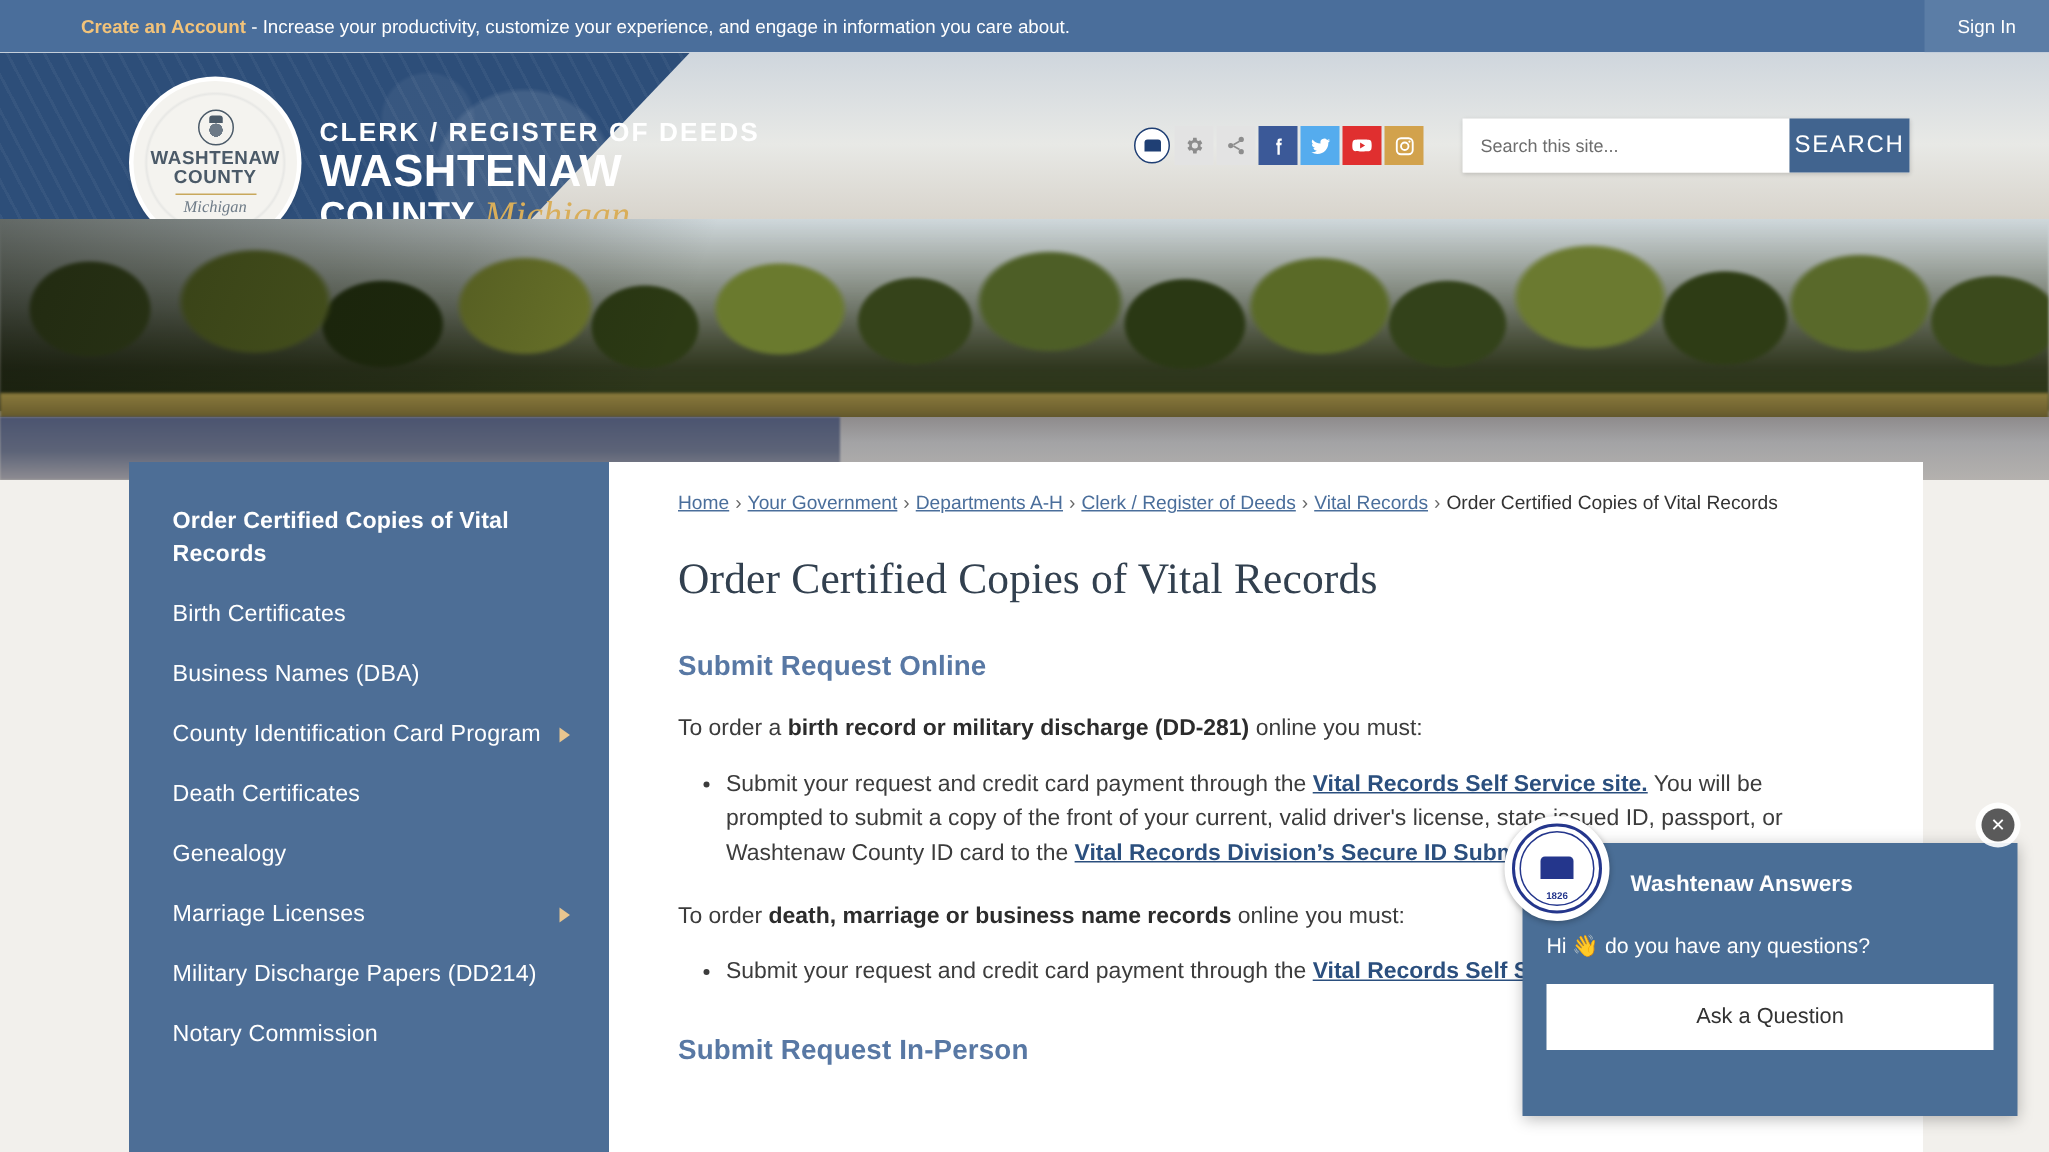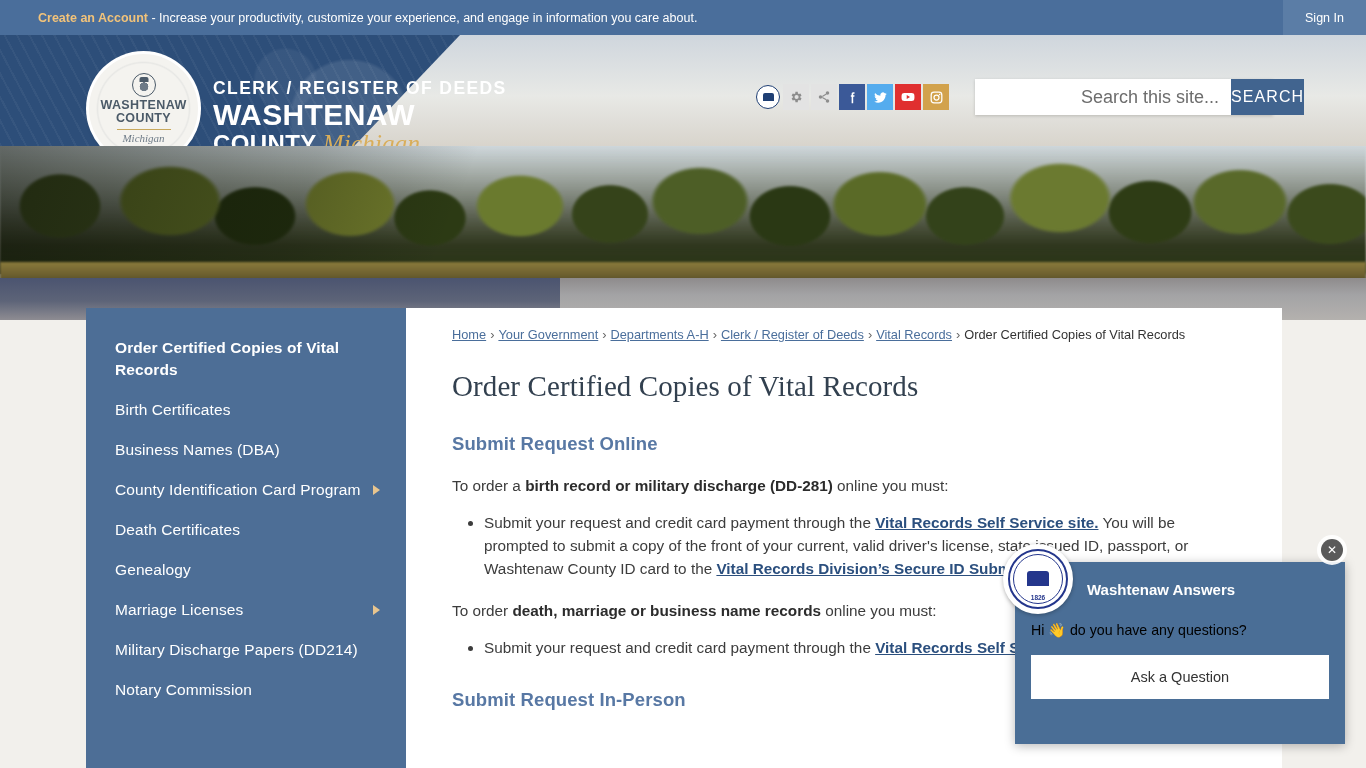--- a/index.html
+++ b/index.html
@@ -9,21 +9,21 @@
     background:#f2f0ec;
     color:#333;
     -webkit-font-smoothing:antialiased;
   }
 
   
   .topbar{
     position:absolute; top:0; left:0; width:1366px; height:35px;
     background:#4a6e9b; display:flex; align-items:center;
   }
-  .topbar-msg{ font-size:12.5px; color:#ffffff; padding-left:38px; white-space:nowrap; }
+  .topbar-msg{ font-size:12.5px; color:#ffffff; padding-left:54px; white-space:nowrap; }
   .topbar-msg .create{ color:#f2c37a; font-weight:bold; }
   .signin{
     position:absolute; right:0; top:0; height:35px; width:83px;
     background:#5b7da6; color:#fff; font-size:12.5px;
     display:flex; align-items:center; justify-content:center;
     cursor:pointer;
   }
 
   
   .header{
@@ -104,23 +104,22 @@
     display:flex;align-items:center;justify-content:center;
   }
   .mini-seal:after{
     content:""; width:11px;height:8px;border-radius:2px 2px 0 0;background:#1f3f74;
   }
 
   .searchwrap{ position:absolute; left:975px; top:44px; width:298px; height:36px; z-index:6;
     box-shadow:0 1px 3px rgba(0,0,0,.18); display:flex; }
   .searchinput{
     flex:1; border:none; outline:none; background:#fff;
-    font-family:"Liberation Sans",sans-serif; font-size:18px; color:#555;
+    font-family:"Liberation Sans",sans-serif; font-size:12px; color:#555;
     padding:0 12px;
-    text-align:right;
   }
   .searchinput::placeholder{ color:#6d6d6d; }
   .searchbtn{
     width:80px; background:#41648f; color:#fff; border:none; cursor:pointer;
     font-size:16px; letter-spacing:1.1px; font-family:"Liberation Sans",sans-serif;
   }
 
   
   .nav{ position:absolute; left:500px; top:104px; width:800px; height:42px; display:flex; z-index:6;}
   .navitem{
@@ -239,21 +238,21 @@
     border:1.5px solid #24368c;
   }
   .chat-avatar-inner:after{
     content:""; width:22px;height:15px;border-radius:3px 3px 0 0;background:#24368c;
     margin-top:-2px;
   }
   .chat-avatar-year{
     position:absolute; bottom:6px; left:50%; transform:translateX(-50%);
     font-size:6.5px; color:#24368c; font-weight:bold;
   }
-  .chat-msg{ color:#000000; font-size:14.2px; padding:0 0 0 16px; margin-top:6px; }
+  .chat-msg{ color:#ffffff; font-size:14.2px; padding:0 0 0 16px; margin-top:6px; }
   .chat-btn{
     margin:17px 16px 0 16px; height:44px; background:#fff; color:#333;
     display:flex;align-items:center;justify-content:center;
     font-size:14.5px; cursor:pointer;
   }
   .chat-close{
     position:absolute; left:1321px; top:539px; width:22px;height:22px;border-radius:50%;
     background:#5a5a5a; color:#fff; font-size:12px;
     display:flex;align-items:center;justify-content:center; cursor:pointer;
     box-shadow:0 0 0 4px rgba(255,255,255,.9); z-index:45;

